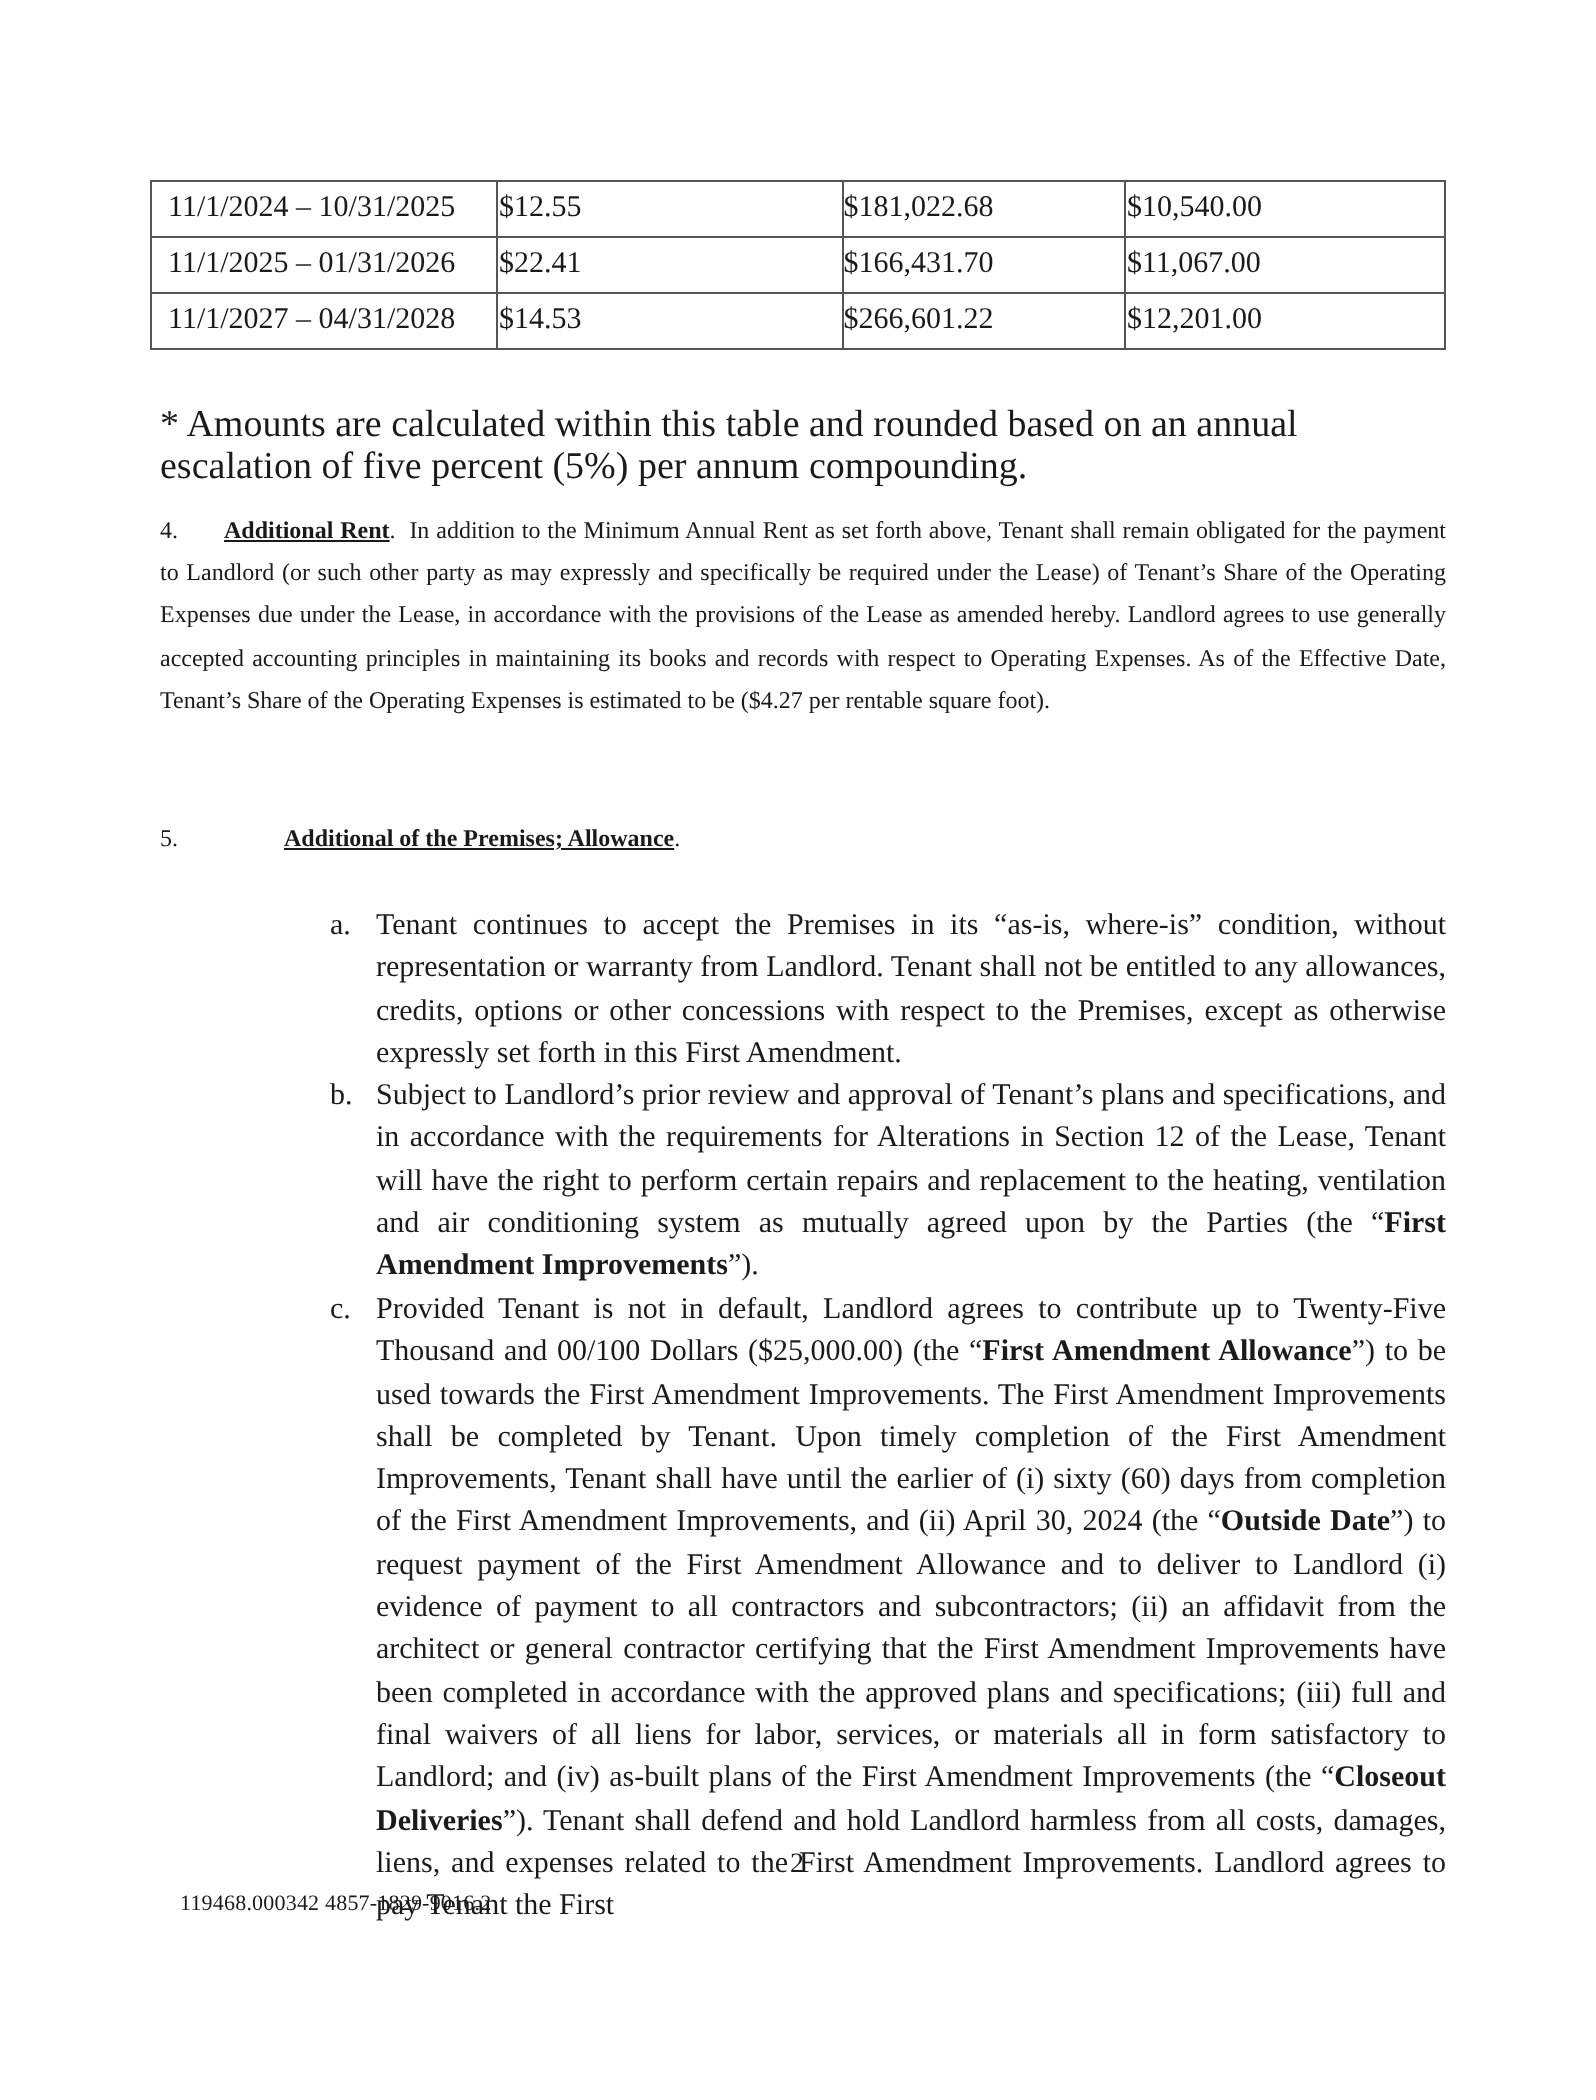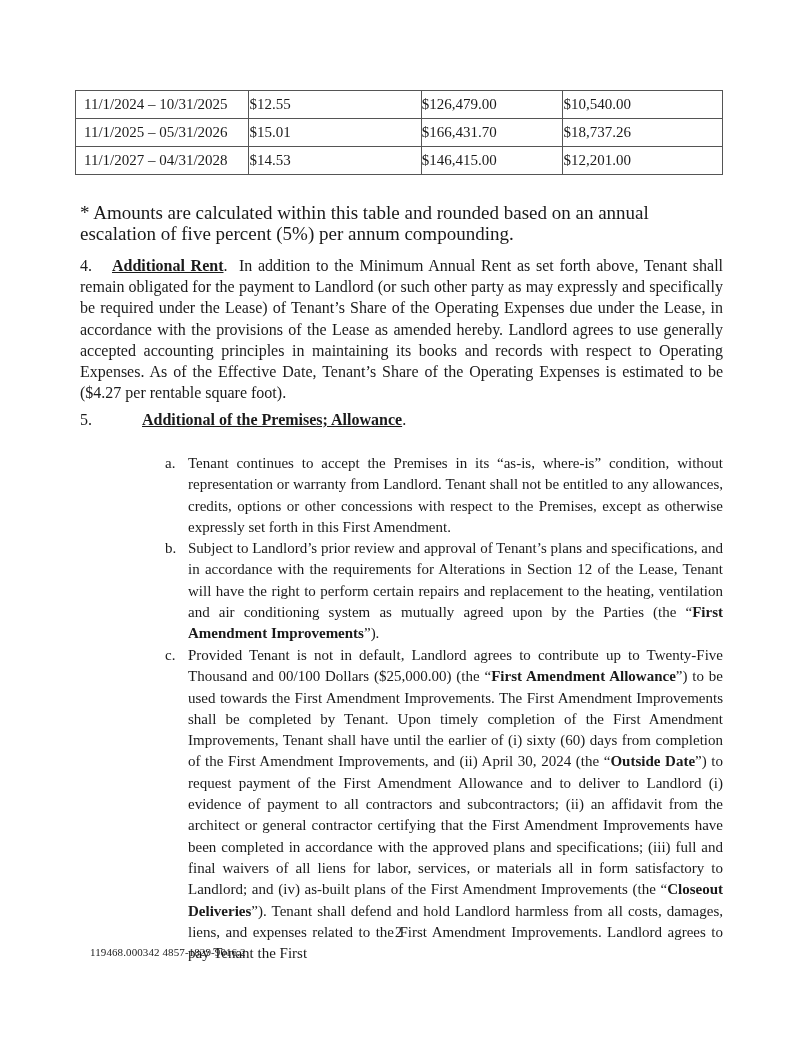--- a/index.html
+++ b/index.html
@@ -11,21 +11,21 @@
                border-collapse: collapse; font-size: 15px; }
   table.rent td { border: 1px solid #555; height: 27px; padding: 0; text-align: left;
                   vertical-align: middle; }
   table.rent td.period { text-align: left; padding-left: 8px; width: 165px; }
   table.rent td.c2 { width: 172px; }
   table.rent td.c3 { width: 141px; }
   table.rent td.c4 { width: 159px; }
 
   .note { position: absolute; left: 80px; top: 202px; width: 645px; font-size: 19px; line-height: 21px; }
 
-  .sec { position: absolute; left: 80px; width: 643px; font-size: 16px; line-height: 21.2px;
+  .sec { position: absolute; left: 80px; width: 643px; font-size: 12px; line-height: 21.2px;
          text-align: justify; }
   .sec .num { display: inline-block; width: 62px; }
   .sec4 { top: 255px; }
   .sec4 .num { width: 32px; }
   .ul { font-weight: bold; text-decoration: underline; }
   .sec5 { top: 409px; }
 
   .sub { position: absolute; left: 165px; width: 558px; font-size: 15px; line-height: 21.3px;
          text-align: justify; }
   .sub .letter { position: absolute; left: 0; top: 0; }
@@ -41,33 +41,33 @@
 </head>
 <body>
 
 <div class="page">
 
   <table class="rent">
     <tbody>
       <tr>
         <td class="period">11/1/2024 – 10/31/2025</td>
         <td class="c2">$12.55</td>
-        <td class="c3">$126,479.00</td>
+        <td class="c3">$181,022.68</td>
         <td class="c4">$10,540.00</td>
       </tr>
       <tr>
-        <td class="period">11/1/2025 – 05/31/2026</td>
-        <td class="c2">$15.01</td>
+        <td class="period">11/1/2025 – 01/31/2026</td>
+        <td class="c2">$22.41</td>
         <td class="c3">$166,431.70</td>
-        <td class="c4">$18,737.26</td>
+        <td class="c4">$11,067.00</td>
       </tr>
       <tr>
         <td class="period">11/1/2027 – 04/31/2028</td>
         <td class="c2">$14.53</td>
-        <td class="c3">$146,415.00</td>
+        <td class="c3">$266,601.22</td>
         <td class="c4">$12,201.00</td>
       </tr>
     </tbody>
   </table>
 
   <div class="note">* Amounts are calculated within this table and rounded based on an annual escalation of five percent (5%) per annum compounding.</div>
 
   <div class="sec sec4">
     <span class="num">4.</span><span class="ul">Additional Rent</span><span>.</span>&nbsp; <span>In addition to the Minimum Annual Rent as set forth above, Tenant shall remain obligated for the payment to Landlord (or such other party as may expressly and specifically be required under the Lease) of Tenant’s Share of the Operating Expenses due under the Lease, in accordance with the provisions of the Lease as amended hereby. Landlord agrees to use generally accepted accounting principles in maintaining its books and records with respect to Operating Expenses. As of the Effective Date, Tenant’s Share of the Operating Expenses is estimated to be ($4.27 per rentable square foot).</span>
   </div>

